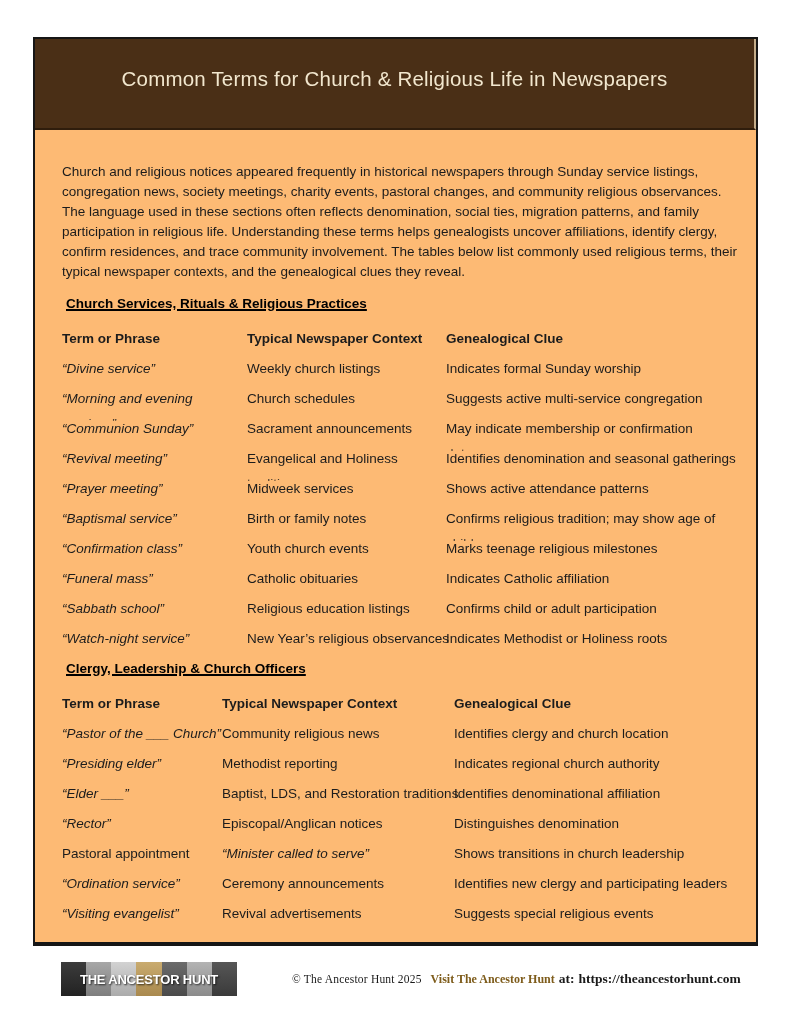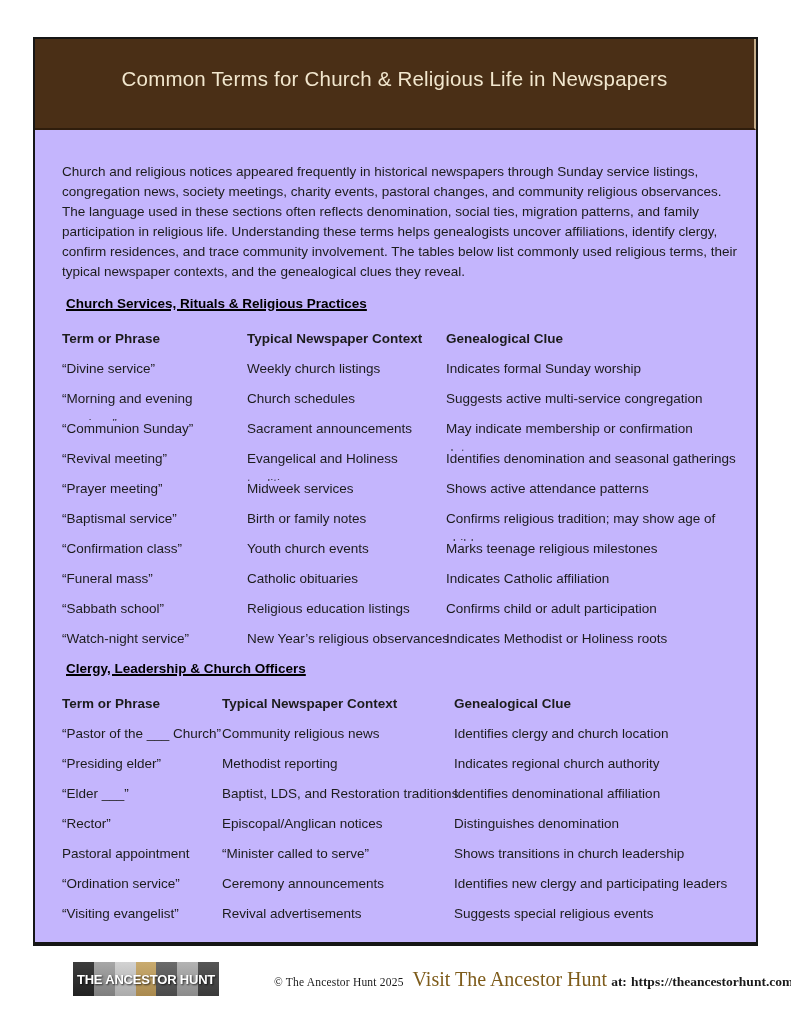--- a/index.html
+++ b/index.html
@@ -11,21 +11,21 @@
     color: #1c1c1c;
     position: relative;
     overflow: hidden;
   }
   .page-box {
     position: absolute;
     left: 33px; top: 37px;
     width: 725px; height: 909px;
     border: 2px solid #161616;
     border-bottom-width: 4px;
-    background: #c4b5fd;
+    background: #fdba74;
   }
   .banner {
     height: 91px;
     background: var(--banner-brown, #4A2F16);
     border-bottom: 2px solid #2f1d0c;
     border-right: 2px solid #c5ad8a;
     display: flex;
     align-items: center;
     justify-content: center;
     padding-bottom: 10px;
@@ -52,37 +52,37 @@
     color: #000;
     text-decoration: underline;
     text-decoration-thickness: 1.5px;
   }
   .trow { display: grid; height: 30px; }
   .sec-0 .trow { grid-template-columns: 185px 199px 1fr; }
   .sec-1 .trow { grid-template-columns: 160px 232px 1fr; }
   .cell { height: 30px; font-size: 13.5px; }
   .thead .cell { font-weight: bold; }
   .l1 { display: block; white-space: nowrap; line-height: 16px; }
-  .term .l1 { }
+  .term .l1 { font-style: italic; }
   .l2 {
     display: block; white-space: nowrap;
     line-height: 16px; height: 5px; overflow: hidden;
     margin-top: 9px; opacity: 0.8;
   }
   .term .l2 { font-style: italic; }
   .page-footer {
     position: absolute;
     left: 33px; top: 962px;
     width: 740px;
     display: flex;
     align-items: center;
   }
   .logo {
-    margin-left: 40px;
-    width: 146px; height: 34px;
+    margin-left: 28px;
+    width: 176px; height: 34px;
     position: relative;
     display: flex;
     flex-shrink: 0;
   }
   .logo .tile { flex: 1; height: 100%; }
   .logo .tile:nth-child(1) { background: linear-gradient(180deg,#3c3c3c,#222); }
   .logo .tile:nth-child(2) { background: linear-gradient(180deg,#a7a7a7,#7e7e7e); }
   .logo .tile:nth-child(3) { background: linear-gradient(180deg,#d2d2d2,#ababab); }
   .logo .tile:nth-child(4) { background: linear-gradient(180deg,#c9ab6f,#a9894e); }
   .logo .tile:nth-child(5) { background: linear-gradient(180deg,#6b6b6b,#4a4a4a); }
@@ -101,22 +101,22 @@
   .credit {
     margin-left: 55px;
     font-family: "Liberation Serif", "DejaVu Serif", serif;
     white-space: nowrap;
     display: flex;
     align-items: baseline;
     color: #1a1a1a;
   }
   .credit .copyright { font-size: 11.5px; letter-spacing: 0.2px; }
   .credit .visit {
-    font-size: 20px;
-    font-weight: normal;
+    font-size: 12px;
+    font-weight: bold;
     color: var(--visit-brown, #7E5C1B);
     margin: 0 4px 0 9px;
   }
   .credit .at-text, .credit .site-url {
     font-size: 13.5px;
     font-weight: 600;
     color: #1a1a1a;
     text-align: center;
   }
   .credit .site-url { text-decoration: none; margin-left: 4px; }

